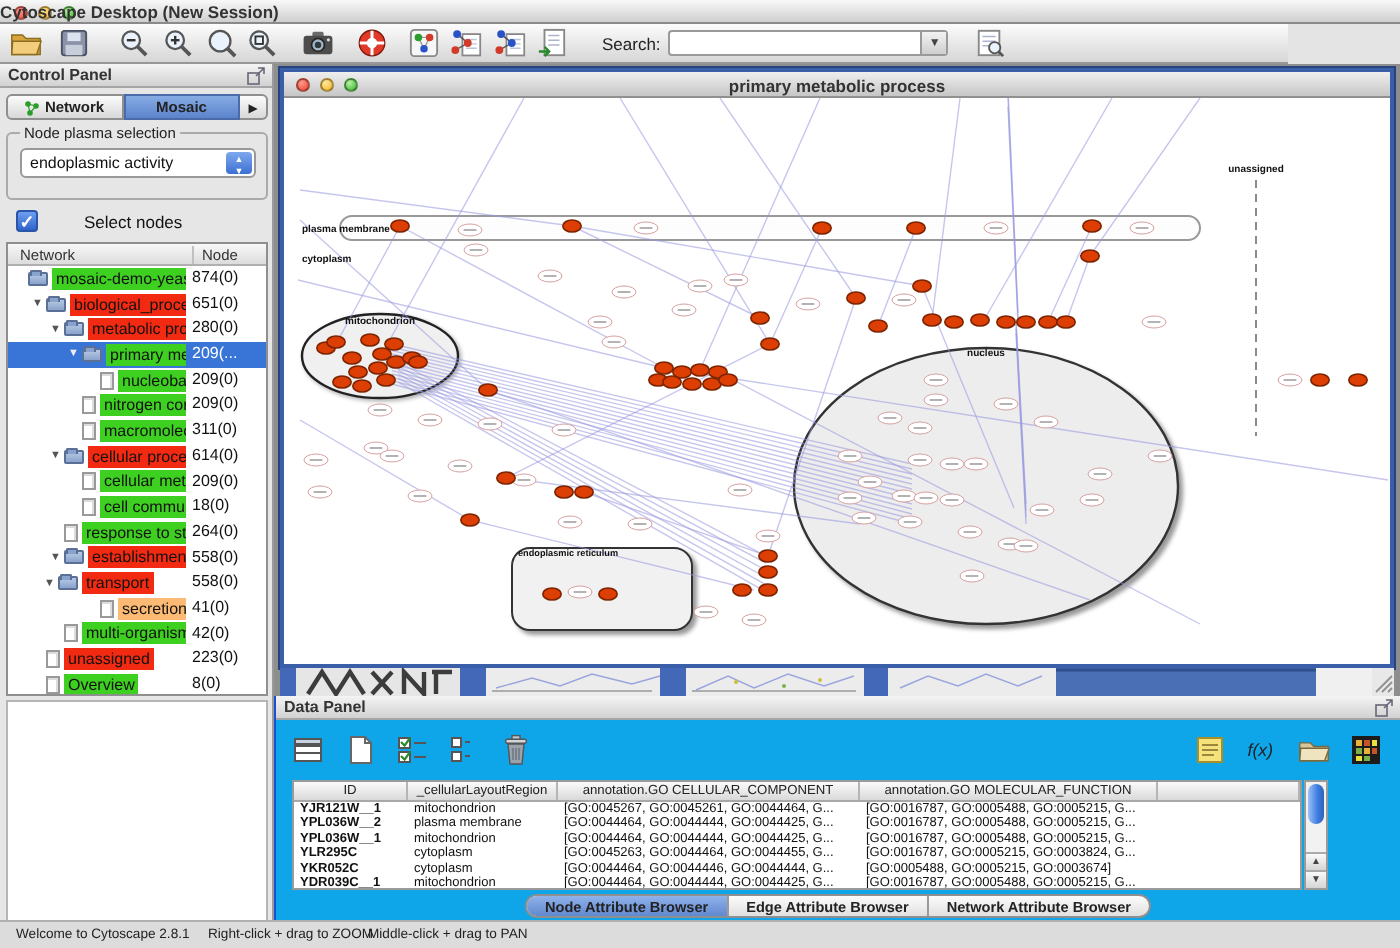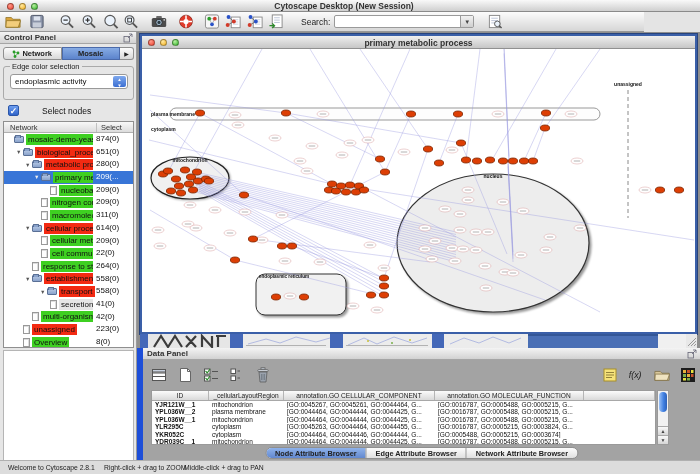--- a/index.html
+++ b/index.html
@@ -5,21 +5,21 @@
   html,body{margin:0;padding:0;background:#555;}
   *{box-sizing:border-box;font-family:"Liberation Sans",sans-serif;}
   #stage{position:relative;width:700px;height:474px;background:#e4e4e4;overflow:hidden;font-family:"Liberation Sans",sans-serif;}
   .abs{position:absolute;}
   
   #titlebar{left:0;top:0;width:700px;height:12px;background:linear-gradient(#f9f9f9,#cfcfcf);border-bottom:1px solid #8a8a8a;}
   .light{position:absolute;top:2.5px;width:7px;height:7px;border-radius:50%;border:0.5px solid rgba(0,0,0,.35);}
   .light.red{background:radial-gradient(circle at 35% 30%,#ff9a8a,#ee4433);}
   .light.yellow{background:radial-gradient(circle at 35% 30%,#ffe9a0,#f5b120);}
   .light.green{background:radial-gradient(circle at 35% 30%,#b8f0a0,#34b52a);}
-  #window-title{position:absolute;left:0;right:12px;top:1px;text-align:center;font-size:8.5px;font-weight:bold;color:#333;}
+  #window-title{position:absolute;left:0;right:12px;top:1px;text-align:left;font-size:8.5px;font-weight:bold;color:#333;}
   
   #main-toolbar{left:0;top:12px;width:644px;height:20px;background:linear-gradient(#fcfcfc,#d6d6d6);border-bottom:1px solid #979797;display:flex;align-items:center;}
   .tbicon{display:inline-flex;align-items:center;justify-content:center;width:18px;height:17px;}
   .tbicon svg{width:16px;height:15px;}
   #search-label{font-size:8.5px;color:#222;margin-left:16px;}
   #search-combo{width:140px;height:13px;background:#fff;border:1px solid #9a9a9a;border-radius:2px;margin-left:4px;position:relative;}
   #search-combo .arrow{position:absolute;right:0;top:0;bottom:0;width:13px;background:linear-gradient(#f2f2f2,#cfcfcf);border-left:1px solid #9a9a9a;font-size:6px;color:#444;display:flex;align-items:center;justify-content:center;}
   
   #control-panel{left:0;top:32px;width:137px;height:428px;background:#e6e6e6;border-right:1px solid #9a9a9a;}
   .panel-header{position:absolute;left:0;top:0;width:100%;height:12px;background:linear-gradient(#f4f4f4,#d2d2d2);border-bottom:1px solid #a5a5a5;font-size:8px;font-weight:bold;color:#333;padding:1px 4px;}
@@ -55,21 +55,21 @@
   #cp-lower{position:absolute;left:3px;top:318px;width:131px;height:135px;background:#fff;border:1px solid #b5b5b5;}
   
   #desktop{left:137px;top:32px;width:615px;height:316px;background:#8e8e8e;}
   #net-frame{position:absolute;left:3px;top:2px;width:557px;height:300px;border:2px solid #3a5fa8;background:#fff;box-shadow:0 0 0 1px #27437c;}
   #net-titlebar{position:absolute;left:0;top:0;width:100%;height:13px;background:linear-gradient(#efefef,#c6c6c6);border-bottom:1px solid #909090;}
   #net-title{position:absolute;left:0;right:0;top:1.5px;text-align:center;font-size:8.5px;font-weight:bold;color:#333;}
   #net-canvas{position:absolute;left:0;top:13px;width:553px;height:283px;background:#fff;overflow:hidden;}
   #net-canvas svg{position:absolute;left:0;top:0;}
   #peek-strip{position:absolute;left:3px;top:302px;width:557px;height:14px;}
   
-  #data-panel{left:137px;top:348px;width:563px;height:112px;background:#a3a3a3;border-left:6px solid #1d4ed8;}
+  #data-panel{left:137px;top:348px;width:563px;height:112px;background:#0ea5e9;border-left:1px solid #1d4ed8;}
   #dp-toolbar{position:absolute;left:4px;top:15px;width:555px;height:24px;display:flex;align-items:center;}
   .dpicon{display:inline-flex;align-items:center;justify-content:center;width:20px;height:20px;margin-right:4px;border:1px solid transparent;}
   .dpicon svg{width:16px;height:16px;}
   #dp-spacer{flex:1;}
   #dp-table{position:absolute;left:8px;top:42px;width:505px;height:55px;background:#fff;border:1px solid #9a9a9a;overflow:hidden;}
   .dp-hrow{display:flex;height:10px;background:linear-gradient(#fbfbfb,#d9d9d9);border-bottom:1px solid #a8a8a8;}
   .dp-hcell{font-size:6.6px;color:#222;text-align:center;border-right:1px solid #b5b5b5;overflow:hidden;white-space:nowrap;line-height:10px;flex:none;}
   .dp-row{display:flex;height:7.4px;}
   .dp-cell{font-size:6.5px;color:#111;padding-left:3px;white-space:nowrap;overflow:hidden;line-height:7.4px;flex:none;}
   .dp-cell.id{font-weight:bold;}
@@ -225,34 +225,34 @@
             <path d="M2 2 L6 3 L3 6.5 Z" fill="none" stroke="#2a9d2a" stroke-width="0.6"></path>
           </svg>
         <span>Network</span>
       </span>
       <span class="cp-tab active">
           <span>Mosaic</span>
         </span>
       <span class="cp-tab-arrow">▶</span>
     </div>
     <div id="node-color-group">
-      <span class="grp-label">Edge color selection</span>
+      <span class="grp-label">Node plasma selection</span>
       <div id="color-combo">
         <span>endoplasmic activity</span>
         <span class="stepper">▲<br>▼</span>
       </div>
     </div>
     <div id="select-nodes-row">
       <span id="select-nodes-check">✓</span>
       <span id="select-nodes-label">Select nodes</span>
     </div>
     <div id="tree-panel">
       <div id="tree-header">
         <span class="c1">Network</span>
-        <span class="c2">Select</span>
+        <span class="c2">Node</span>
       </div>
       <div id="tree-rows">
           <div class="tree-row">
             <div class="tr-left" style="left: 3px; width: 86px;">
               <span class="tr-arrow"></span>
               <span class="tr-ico folder-ico"></span>
               <span class="tr-chip" style="background: rgb(62, 208, 33);">mosaic-demo-yeast</span>
             </div>
             <span class="tr-count">874(0)</span>
           </div>
@@ -319,51 +319,51 @@
               <span class="tr-chip" style="background: rgb(62, 208, 33);">cellular metabol</span>
             </div>
             <span class="tr-count">209(0)</span>
           </div>
           <div class="tree-row">
             <div class="tr-left" style="left: 30px; width: 59px;">
               <span class="tr-arrow"></span>
               <span class="tr-ico page-ico"></span>
               <span class="tr-chip" style="background: rgb(62, 208, 33);">cell communicat</span>
             </div>
-            <span class="tr-count">22(0)</span>
+            <span class="tr-count">18(0)</span>
           </div>
           <div class="tree-row">
             <div class="tr-left" style="left: 21px; width: 68px;">
               <span class="tr-arrow"></span>
               <span class="tr-ico page-ico"></span>
               <span class="tr-chip" style="background: rgb(62, 208, 33);">response to stimulu</span>
             </div>
             <span class="tr-count">264(0)</span>
           </div>
           <div class="tree-row">
             <div class="tr-left" style="left: 21px; width: 68px;">
               <span class="tr-arrow">▼</span>
               <span class="tr-ico folder-ico"></span>
               <span class="tr-chip" style="background: rgb(243, 42, 18);">establishment of lo</span>
             </div>
             <span class="tr-count">558(0)</span>
           </div>
           <div class="tree-row">
-            <div class="tr-left" style="left: 36px; width: 59px;">
+            <div class="tr-left" style="left: 18px; width: 59px;">
               <span class="tr-arrow">▼</span>
               <span class="tr-ico folder-ico"></span>
               <span class="tr-chip" style="background: rgb(243, 42, 18);">transport</span>
             </div>
             <span class="tr-count">558(0)</span>
           </div>
           <div class="tree-row">
             <div class="tr-left" style="left: 39px; width: 50px;">
               <span class="tr-arrow"></span>
               <span class="tr-ico page-ico"></span>
-              <span class="tr-chip" style="background: #e5e5e5;">secretion</span>
+              <span class="tr-chip" style="background: #fdba74;">secretion</span>
             </div>
             <span class="tr-count">41(0)</span>
           </div>
           <div class="tree-row">
             <div class="tr-left" style="left: 21px; width: 68px;">
               <span class="tr-arrow"></span>
               <span class="tr-ico page-ico"></span>
               <span class="tr-chip" style="background: rgb(62, 208, 33);">multi-organism pro</span>
             </div>
             <span class="tr-count">42(0)</span>

